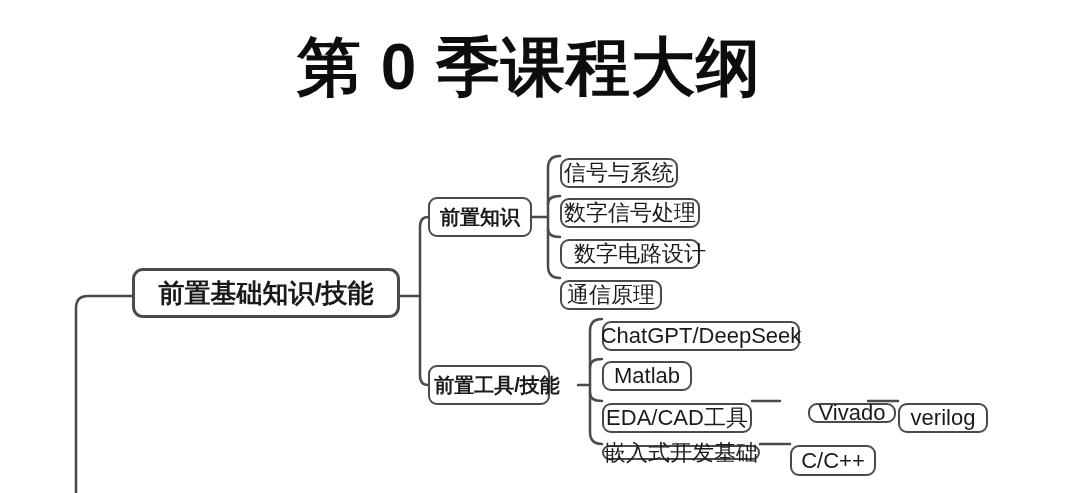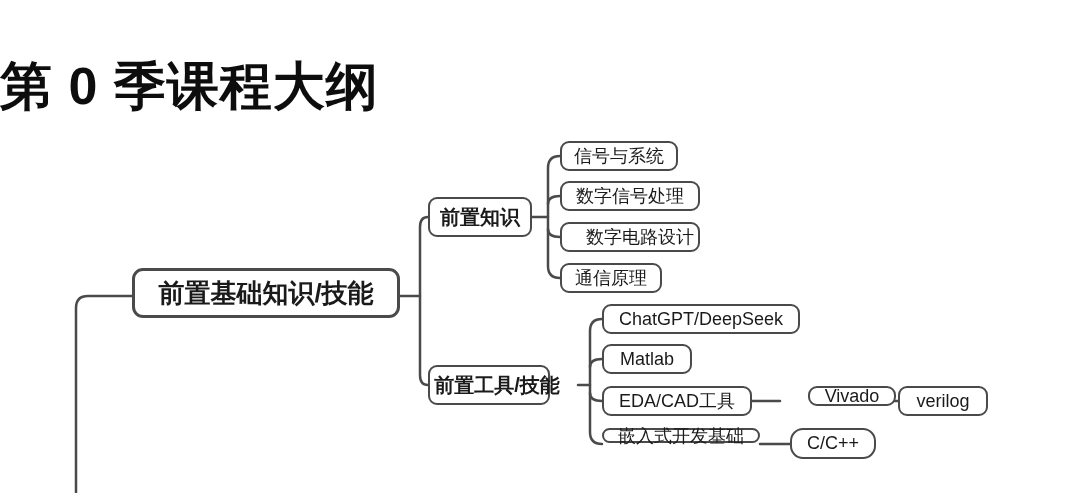--- a/index.html
+++ b/index.html
@@ -9,23 +9,24 @@
     width: 1080px;
     height: 493px;
     background: #ffffff;
     overflow: hidden;
     font-family: "Liberation Sans", "DejaVu Sans", sans-serif;
     color: #161616;
   }
   .title {
     position: absolute;
     left: 0;
-    top: 52px;
+    top: 24px;
     width: 1058px;
-    font-size: 52px;
+    text-align: center;
+    font-size: 64px;
     font-weight: 700;
     letter-spacing: 1px;
     color: #0d0d0d;
   }
   svg.connectors {
     position: absolute;
     left: 0;
     top: 0;
     width: 1080px;
     height: 493px;
@@ -47,22 +48,23 @@
     border-width: 3px;
     border-radius: 11px;
     font-size: 26px;
     font-weight: 700;
   }
   .node.branch {
     font-size: 20px;
     font-weight: 700;
   }
   .node.leaf {
-    font-size: 18px;
+    font-size: 22px;
     font-weight: 400;
+    margin-top: 17px;
   }
 </style>
 </head>
 <body>
 
 <div class="title">第 0 季课程大纲</div>
 
 <svg class="connectors" viewBox="0 0 1080 493" fill="none" stroke="#4a4a4a" stroke-width="2.5" stroke-linecap="round">
 
   <path d="M132 296 H88 Q76 296 76 308 V493"></path>
@@ -130,15 +132,15 @@
 </div>
 
 <div class="node leaf" style="left:898px; top:386px; width:90px; height:30px;">
   <span>verilog</span>
 </div>
 
 <div class="node leaf" style="left:602px; top:428px; width:158px; height:15px;">
   <span>嵌入式开发基础</span>
 </div>
 
-<div class="node leaf" style="left:790px; top:428px; width:86px; height:31px;border-radius:13px;">
+<div class="node leaf" style="left:790px; top:428px; width:86px; height:31px;">
   <span>C/C++</span>
 </div>
 
 </body></html>

